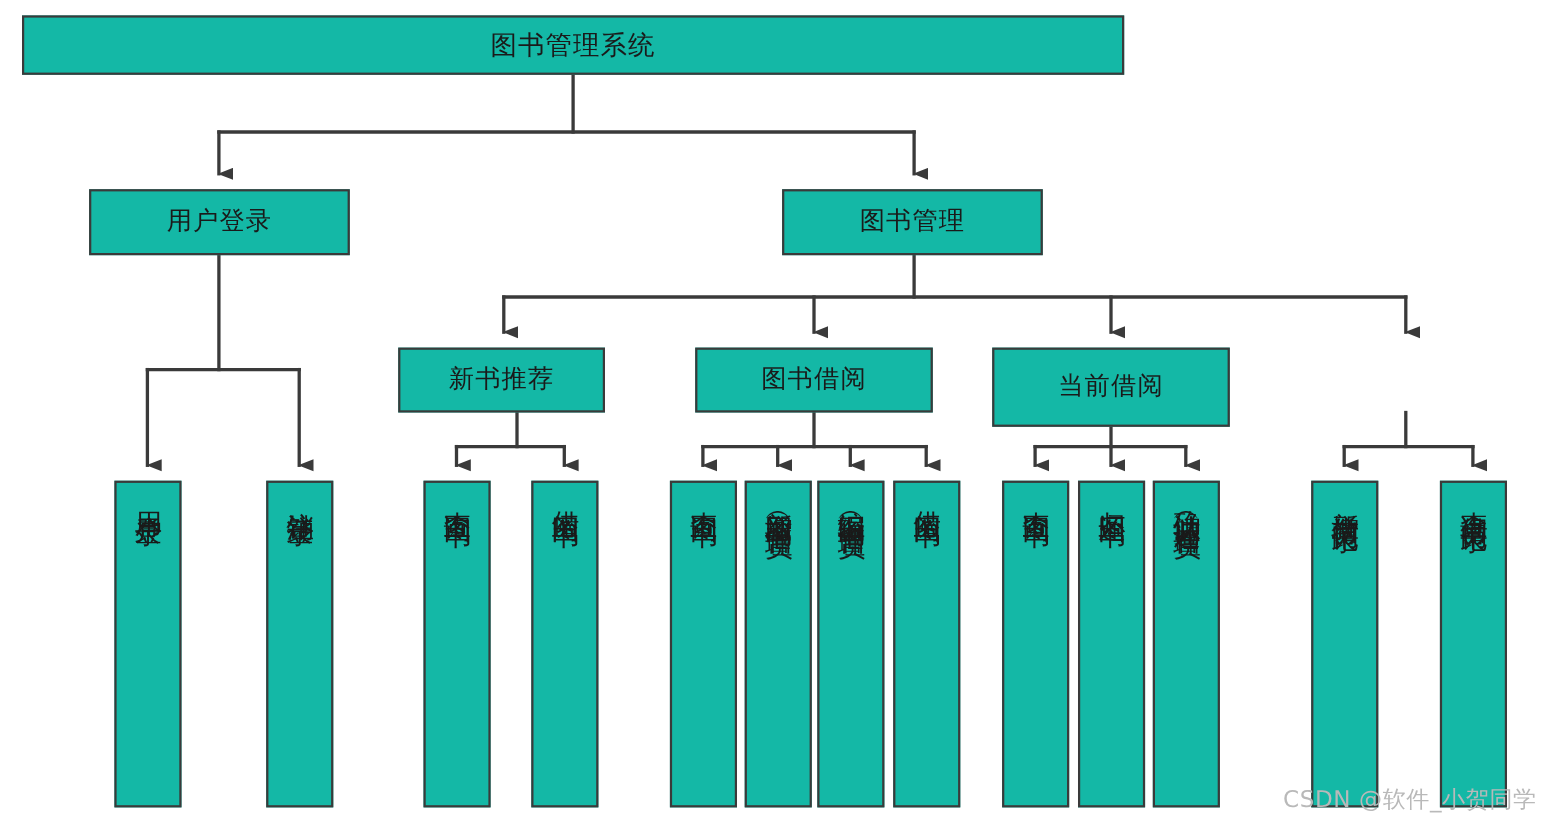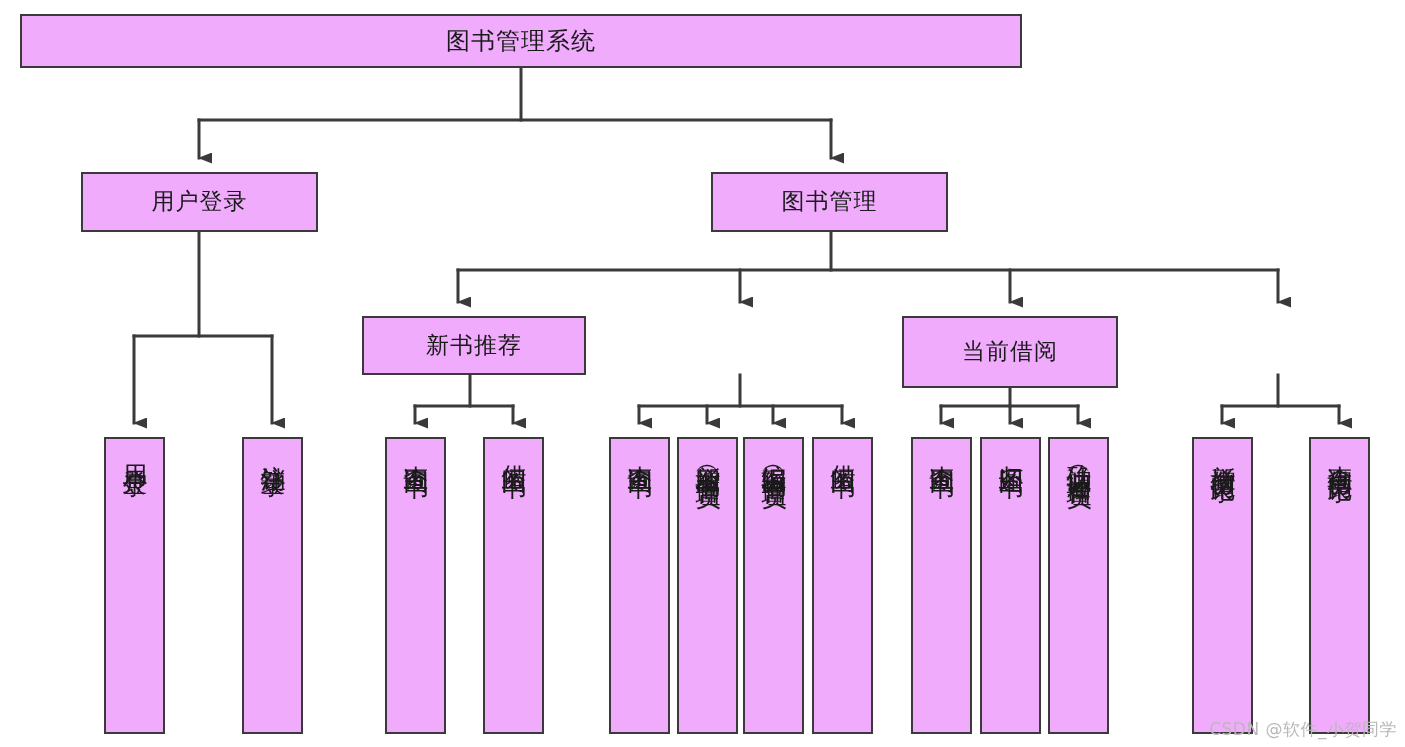--- a/index.html
+++ b/index.html
@@ -20,21 +20,21 @@
   #wires {
     position: absolute;
     left: 0;
     top: 0;
     width: 1405px;
     height: 747px;
   }
   .node {
     position: absolute;
     box-sizing: border-box;
-    background: #f0abfc;
+    background: #14b8a6;
     border: 2.5px solid #3a3a3a;
     display: flex;
     align-items: center;
     justify-content: center;
     z-index: 2;
   }
   .node .label {
     color: #1a1a1a;
     letter-spacing: 1px;
     white-space: nowrap;
@@ -59,21 +59,21 @@
     text-orientation: upright;
     font-size: 25px;
     line-height: 1.04;
     letter-spacing: 3px;
     white-space: nowrap;
   }
   .watermark {
     position: absolute;
     right: 8px;
     bottom: 6px;
-    font-size: 17px;
+    font-size: 21px;
     color: #b9b9b9;
     letter-spacing: 0.5px;
     z-index: 3;
     white-space: nowrap;
   }
 </style>
 </head>
 <body>
 
 <div id="canvas">
@@ -132,22 +132,25 @@
     <span class="label">图书管理系统</span>
   </div>
 
   <div class="node horiz" style="left:81px; top:172px; width:237px; height:60px;">
     <span class="label">用户登录</span>
   </div>
   <div class="node horiz" style="left:711px; top:172px; width:237px; height:60px;">
     <span class="label">图书管理</span>
   </div>
 
-  <div class="node horiz" style="left:362px; top:316px; width:224px; height:59px;">
+  <div class="node horiz" style="left:362px; top:316px; width:188px; height:59px;">
     <span class="label">新书推荐</span>
+  </div>
+  <div class="node horiz" style="left:632px; top:316px; width:216px; height:59px;">
+    <span class="label">图书借阅</span>
   </div>
   <div class="node horiz" style="left:902px; top:316px; width:216px; height:72px;">
     <span class="label">当前借阅</span>
   </div>
 
   <div class="node vert" style="left:104px; top:437px; width:61px; height:297px;">
     <span class="label">用户登录</span>
   </div>
   <div class="node vert" style="left:242px; top:437px; width:61px; height:297px;">
     <span class="label">注销登录</span>

